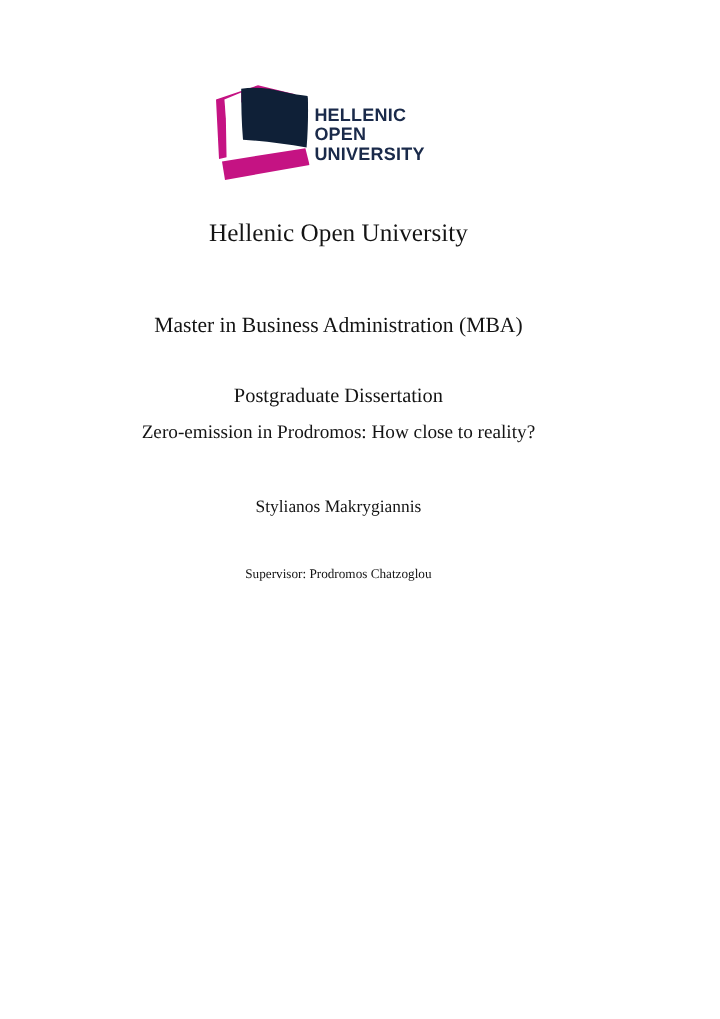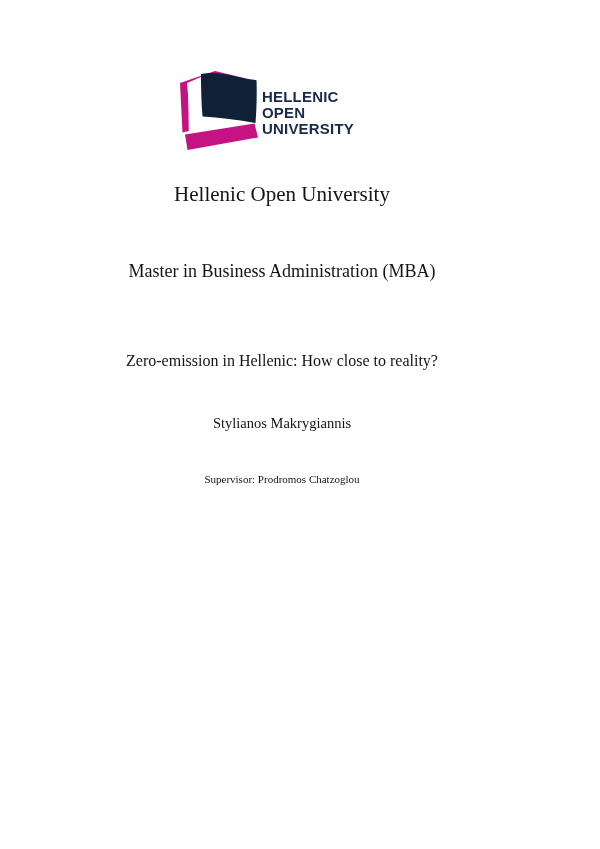--- a/index.html
+++ b/index.html
@@ -76,21 +76,22 @@
       <div>HELLENIC</div>
       <div>OPEN</div>
       <div>UNIVERSITY</div>
     </div>
   </div>
 
   <div class="center-line uni">Hellenic Open University</div>
 
   <div class="center-line program">Master in Business Administration (MBA)</div>
 
+  <div class="center-line diss-type">Postgraduate Dissertation</div>
 
-  <div class="center-line diss-title">Zero-emission in Hellenic: How close to reality?</div>
+  <div class="center-line diss-title">Zero-emission in Prodromos: How close to reality?</div>
 
   <div class="center-line author">Stylianos Makrygiannis</div>
 
   <div class="center-line supervisor">Supervisor: Prodromos Chatzoglou</div>
 
 
 </div>
 
 </body></html>

